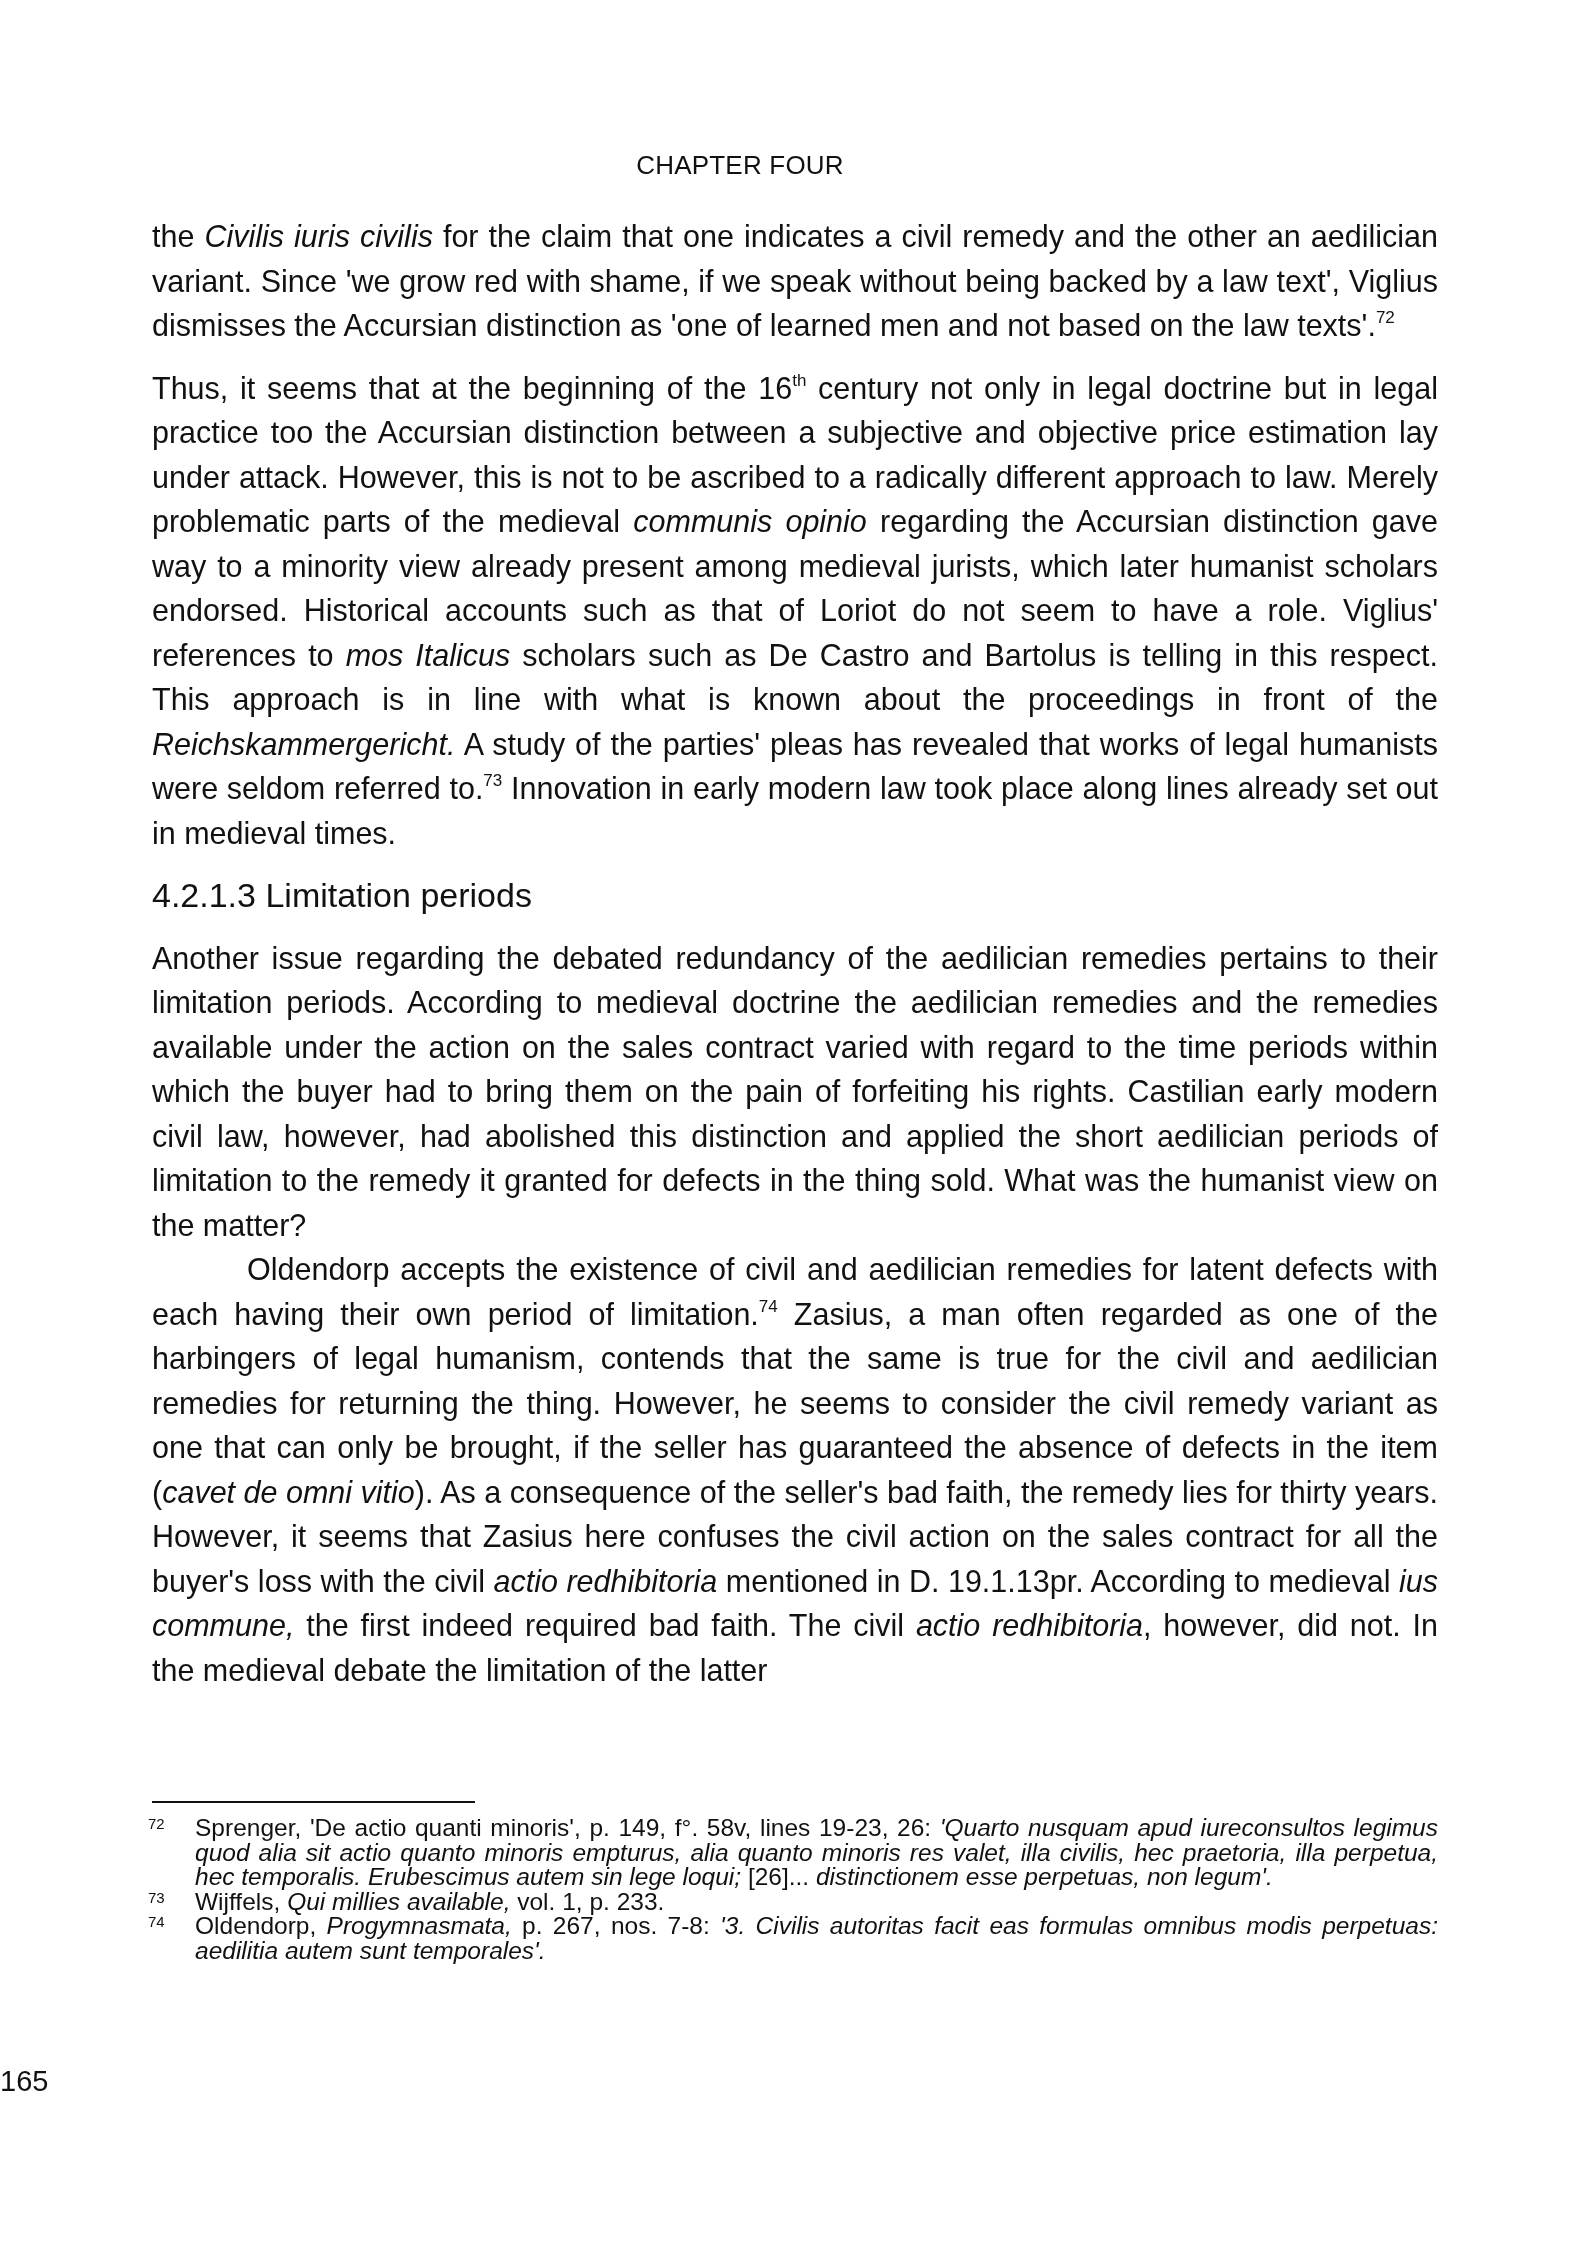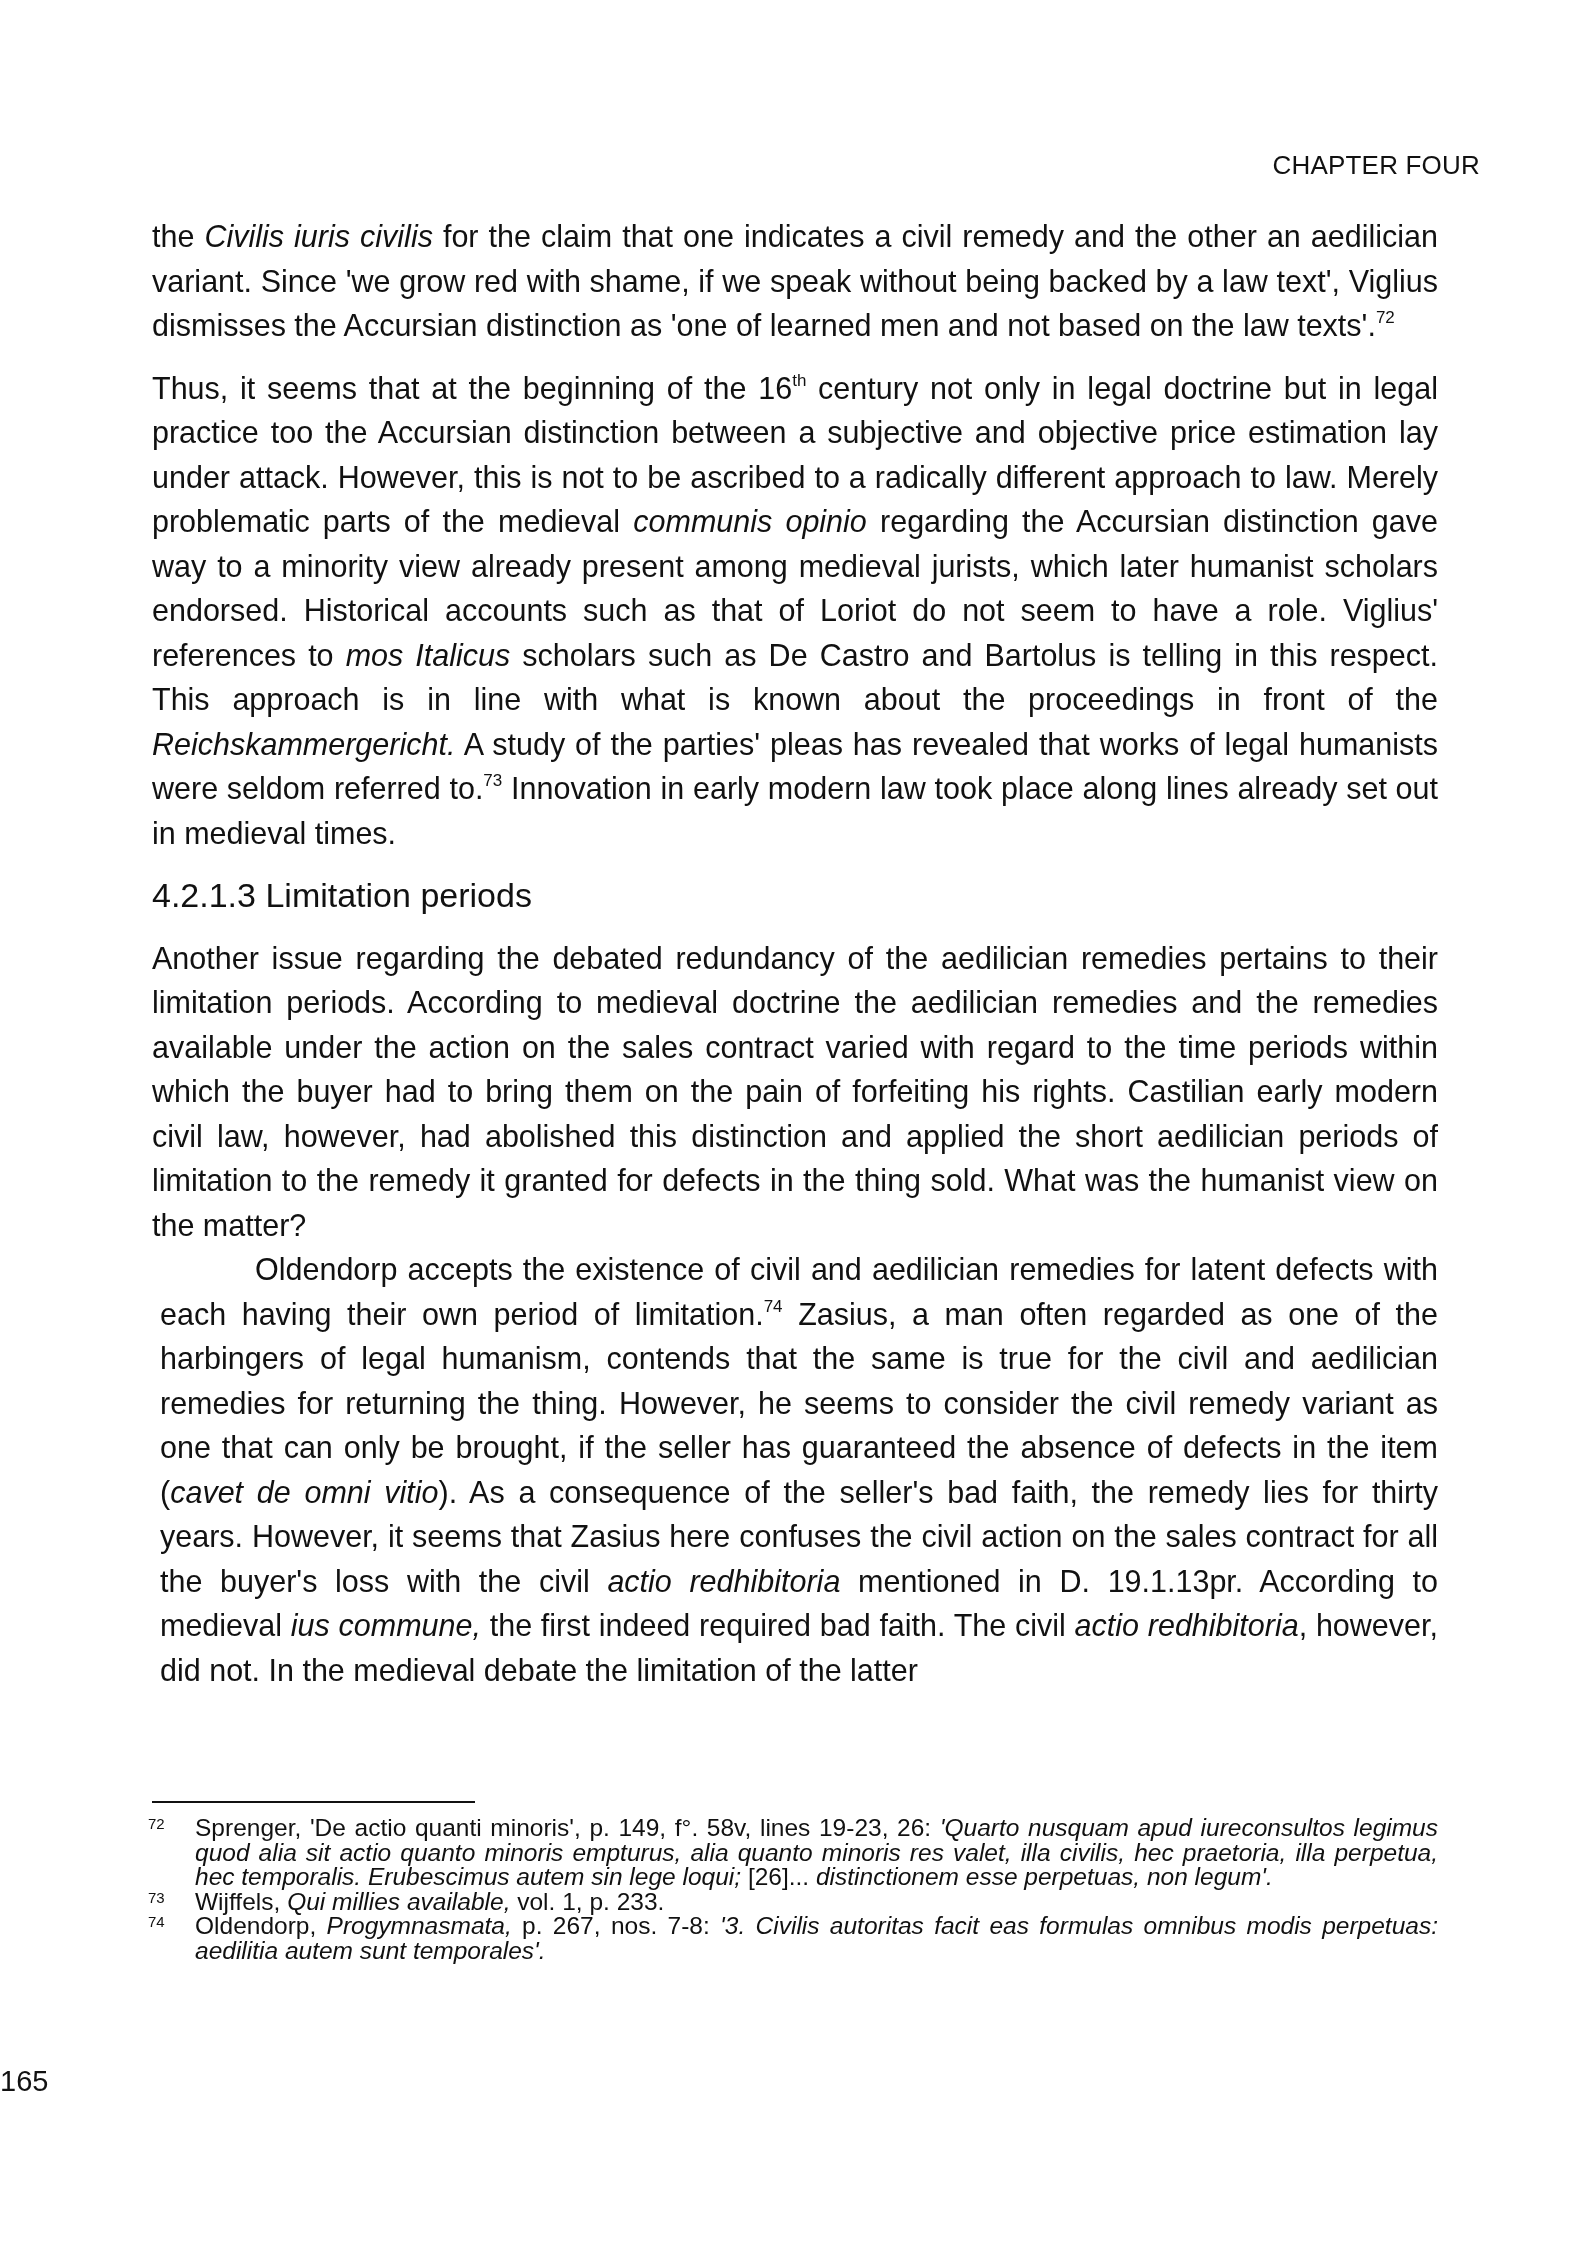--- a/index.html
+++ b/index.html
@@ -1,22 +1,22 @@
 <!DOCTYPE html>
 <html><head>
 <meta charset="utf-8">
 <style>
   html, body { margin: 0; padding: 0; background: #ffffff; }
   body { width: 1594px; height: 2250px; position: relative; overflow: hidden;
          font-family: "Liberation Sans", sans-serif; color: #111111; }
-  .running-head { position: absolute; top: 150px; left: 0; width: 1480px; text-align: right;
+  .running-head { position: absolute; top: 150px; left: 0; width: 1480px; text-align: center;
                   font-size: 26px; letter-spacing: 0.2px; line-height: 30px; }
   .body-text { position: absolute; left: 152px; width: 1286px; top: 214px; }
   .para { margin: 0 0 18px 0; font-size: 30.5px; line-height: 44.5px; text-align: justify; text-align-last: left; }
-  .para.indent { text-indent: 95px; margin-top: -18px; margin-left: 8px; }
+  .para.indent { text-indent: 95px; margin-top: -18px; }
   .heading { margin: 8px 0 18px 0; font-size: 34px; line-height: 44.5px; }
   sup.fn { font-size: 17px; line-height: 0; vertical-align: 0; position: relative; top: -13px; }
   em { font-style: italic; }
   .fn-sep { position: absolute; left: 152px; top: 1801px; width: 323px; height: 0; border-top: 2px solid #111; }
   .footnotes { position: absolute; left: 152px; width: 1286px; top: 1816px; }
   .footnote { position: relative; padding-left: 43px; font-size: 24.5px; line-height: 24.6px;
               text-align: justify; text-align-last: left; margin: 0; }
   .footnote .fn-num { position: absolute; left: -4px; top: -4px; font-size: 15px; }
   .page-number { position: absolute; top: 2066px; left: 0; width: 1594px; 
                  font-size: 29px; line-height: 30px; }

